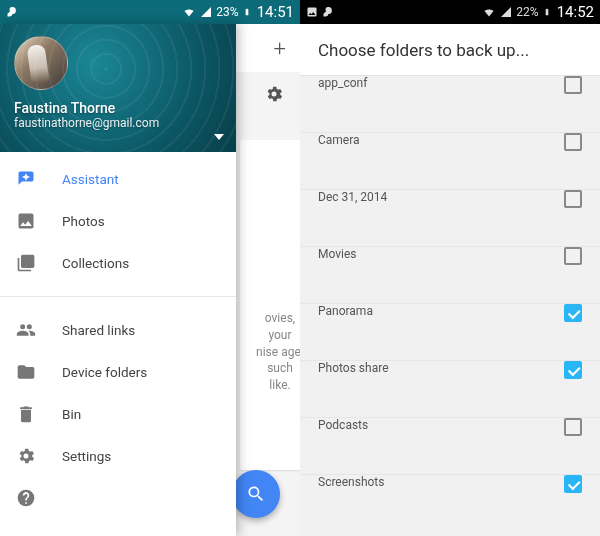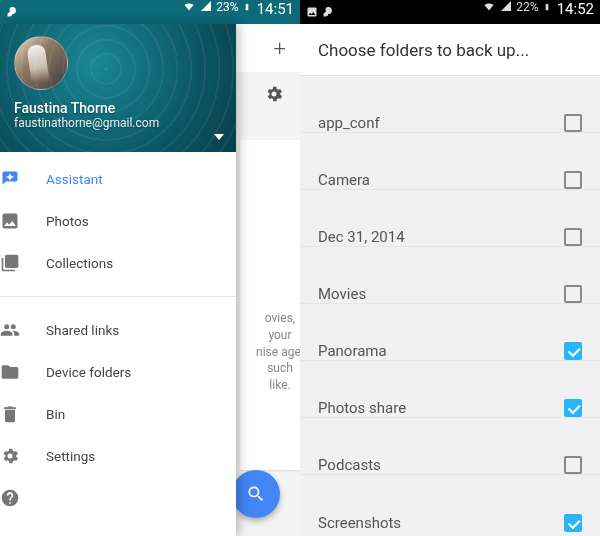--- a/index.html
+++ b/index.html
@@ -18,20 +18,21 @@
     background: #fff;
     overflow: hidden;
   }
 
   
   .statusbar {
     height: 24px;
     background: #000;
     color: #ddd;
     display: flex;
+    align-items: center;
     justify-content: flex-end;
     padding: 0 6px;
     font-size: 12px;
     gap: 4px;
   }
   .statusbar.teal { background: #0d6a78; }
   .statusbar .sb-left { margin-right: auto; display:flex; gap:4px; align-items:center;}
   .statusbar svg { fill: #ddd; }
   .statusbar .sb-time { font-size: 15px; margin-left: 2px; color:#fff;}
   .statusbar.teal svg { fill:#fff;}
@@ -129,21 +130,21 @@
   .acct-name { font-size:14px; font-weight:500; text-shadow:0 1px 2px rgba(0,0,0,.4);}
   .acct-email { font-size:12px; opacity:.9; text-shadow:0 1px 2px rgba(0,0,0,.4);}
   .acct-caret {
     position:absolute; right:12px; bottom:12px;
     width:0;height:0;border-left:5px solid transparent;border-right:5px solid transparent;border-top:6px solid #fff;
   }
   .drawer-list { padding:6px 0; }
   .drawer-item {
     display:flex; align-items:center;
     height:42px;
-    padding:0 0;
+    padding:0 16px;
     gap:26px;
     color:#444;
     font-size:13.5px;
     cursor:pointer;
   }
   .drawer-item.active { color:#4285f4; }
   .drawer-item.active svg { fill:#4285f4;}
   .drawer-item svg { fill:#777; width:20px; height:20px; flex-shrink:0;}
   .drawer-divider { height:1px; background:#e6e6e6; margin:6px 0;}
 
@@ -158,24 +159,24 @@
     background:#fff;
     display:flex; align-items:center;
     padding:0 18px;
     font-size:17px;
     color:#333;
     border-bottom:1px solid #e3e3e3;
     text-align:right;
   }
   .folder-list { padding:0; }
   .folder-row {
-    display:flex; align-items:flex-end; justify-content:space-between;
+    display:flex; align-items:flex-start; justify-content:space-between;
     height:57px;
     padding:0 18px;
-    font-size:15px;
+    font-size:12px;
     color:#555;
     border-bottom:1px solid #e6e6e6;
     cursor:pointer;
   }
   .folder-row:last-child { border-bottom:none; }
   .chk {
     width:18px; height:18px;
     border:2px solid #888;
     border-radius:2px;
     display:flex; align-items:center; justify-content:center;

